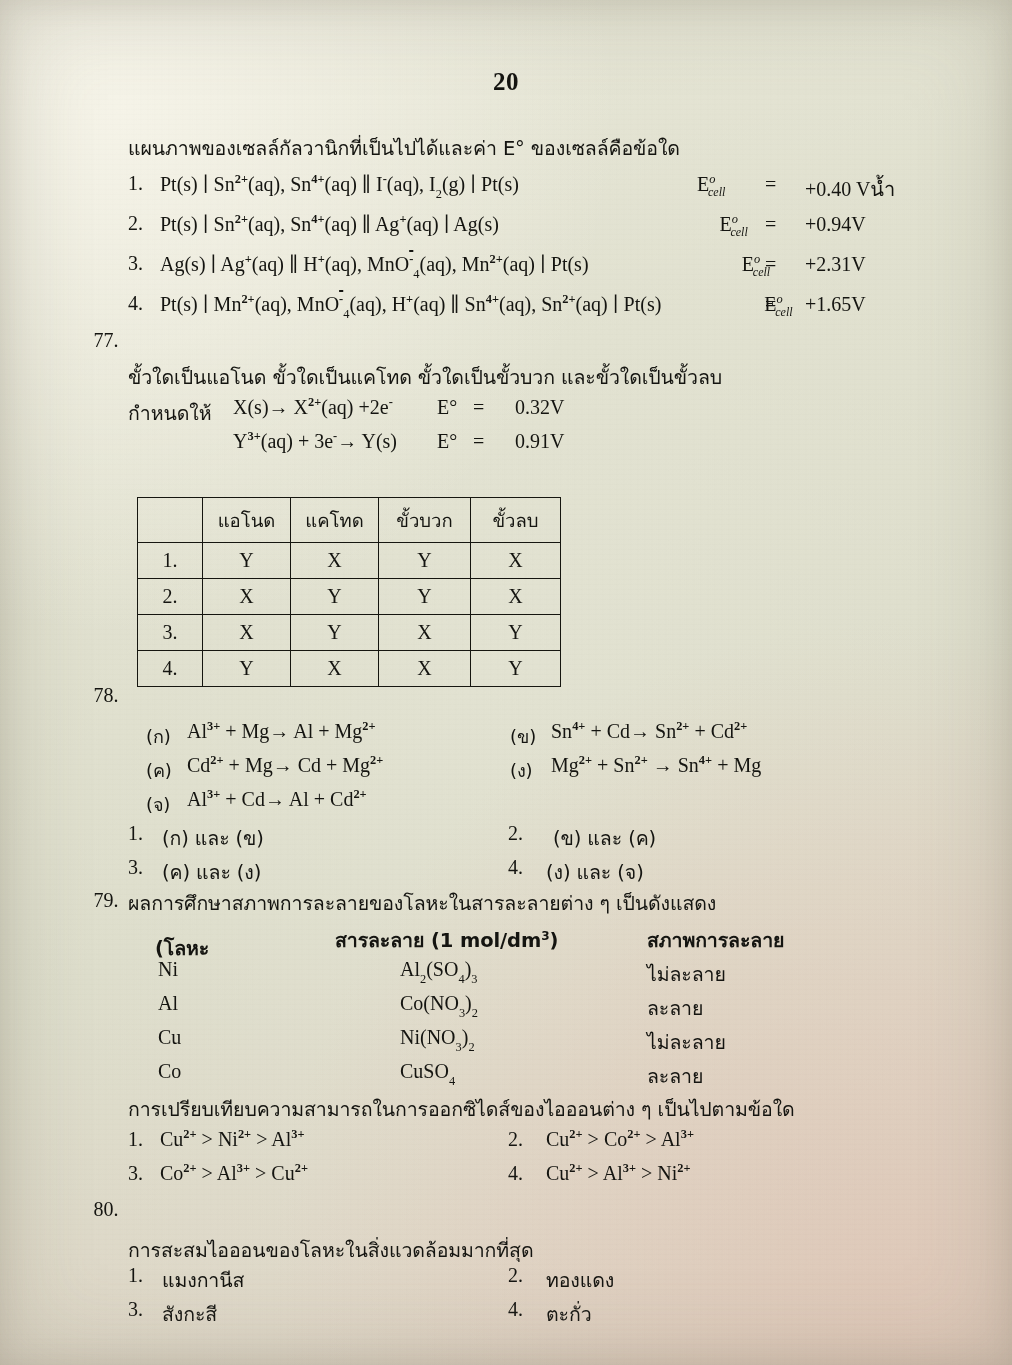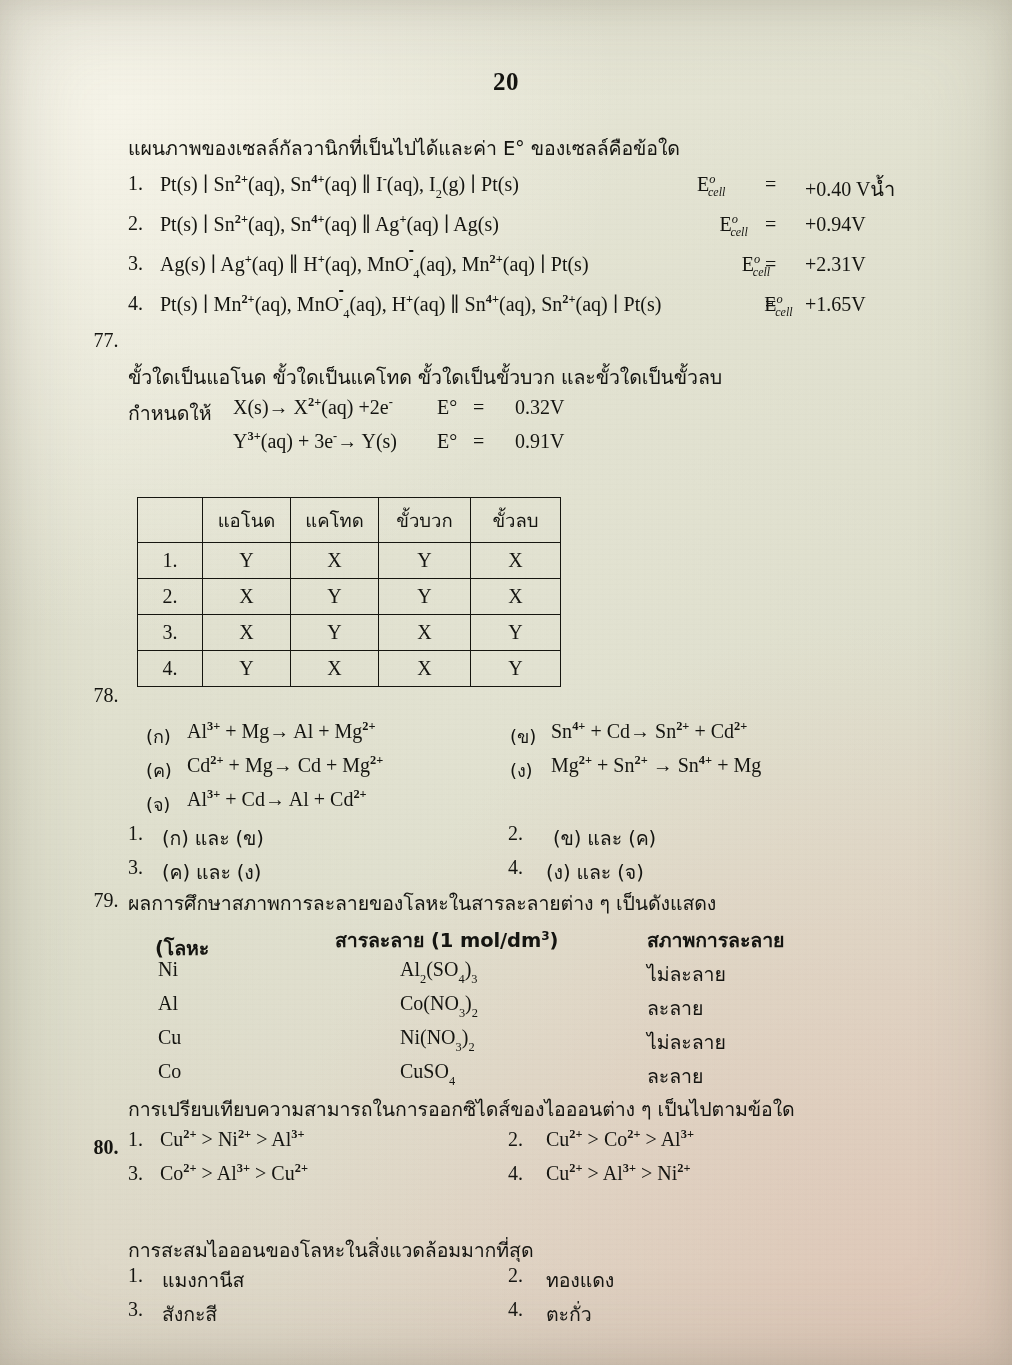--- a/index.html
+++ b/index.html
@@ -303,21 +303,21 @@
   <div class="abs sci" style="left:160px; top:1128px;">Cu<sup>2+</sup> &gt; Ni<sup>2+</sup> &gt; Al<sup>3+</sup></div>
   <div class="abs num" style="left:508px; top:1128px;">2.</div>
   <div class="abs sci" style="left:546px; top:1128px;">Cu<sup>2+</sup> &gt; Co<sup>2+</sup> &gt; Al<sup>3+</sup></div>
 
   <div class="abs num" style="left:128px; top:1162px;">3.</div>
   <div class="abs sci" style="left:160px; top:1162px;">Co<sup>2+</sup> &gt; Al<sup>3+</sup> &gt; Cu<sup>2+</sup></div>
   <div class="abs num" style="left:508px; top:1162px;">4.</div>
   <div class="abs sci" style="left:546px; top:1162px;">Cu<sup>2+</sup> &gt; Al<sup>3+</sup> &gt; Ni<sup>2+</sup></div>
 
   
-  <div class="qnum" style="left:84px; top:1136px;font-weight:bold;">80.</div>
+  <div class="qnum" style="left:84px; top:1198px;">80.</div>
   <div class="abs thai" style="left:128px; top:1235px;">การสะสมไอออนของโลหะในสิ่งแวดล้อมมากที่สุด</div>
 
   <div class="abs num" style="left:128px; top:1264px;">1.</div>
   <div class="abs thai" style="left:162px; top:1265px;">แมงกานีส</div>
   <div class="abs num" style="left:508px; top:1264px;">2.</div>
   <div class="abs thai" style="left:546px; top:1265px;">ทองแดง</div>
 
   <div class="abs num" style="left:128px; top:1298px;">3.</div>
   <div class="abs thai" style="left:162px; top:1299px;">สังกะสี</div>
   <div class="abs num" style="left:508px; top:1298px;">4.</div>

